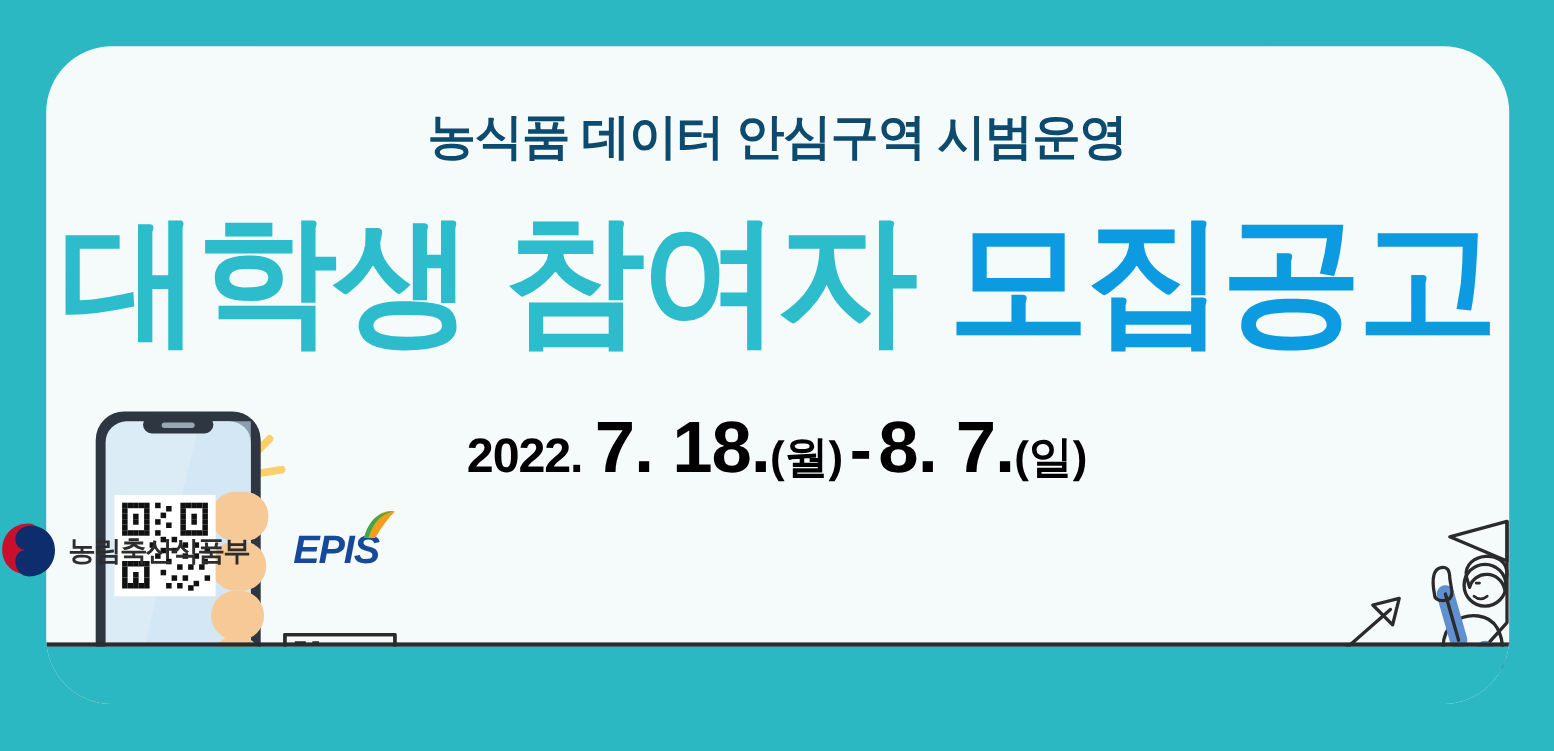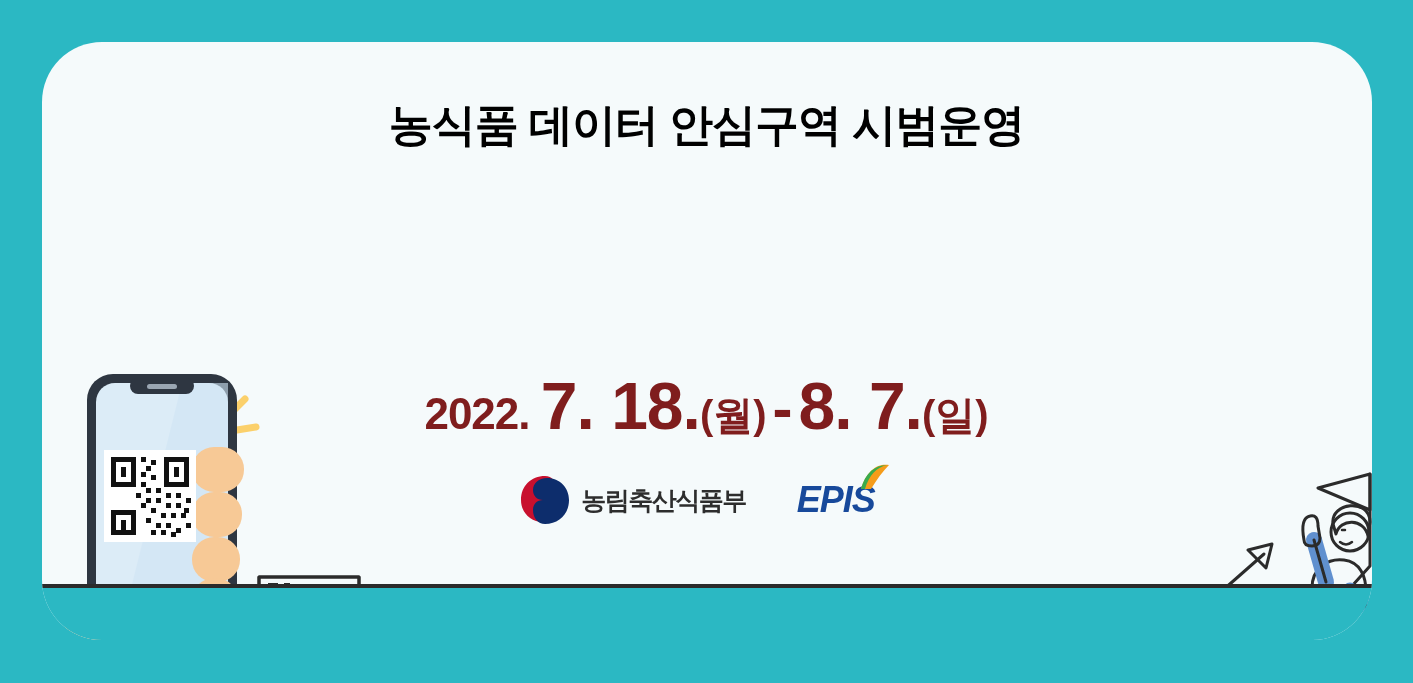--- a/index.html
+++ b/index.html
@@ -44,21 +44,21 @@
     position:absolute;top:368px;left:0;width:1413px;text-align:center;
     color:#3b3838;white-space:nowrap;font-weight:bold;
   }
   #dateline .yr{font-size:44px;letter-spacing:-1px;}
   #dateline .big{font-size:66px;letter-spacing:-1px;}
   #dateline .dow{font-size:40px;}
   #dateline .dash{font-size:60px;padding:0 6px;}
   
   #logorow{
     position:absolute;top:474px;left:0;width:1394px;
-    display:flex;justify-content:center;align-items:center;gap:51px;
+    display:flex;align-items:center;gap:40px;
   }
   .logo-unit{display:flex;align-items:center;gap:10px;}
   .logo-label{font-size:25px;font-weight:bold;color:#2d2d2d;letter-spacing:-1.5px;white-space:nowrap;}
   .epis-word{
     font-size:36px;font-weight:bold;font-style:italic;color:#17499b;
     letter-spacing:-1px;position:relative;
   }
   
   .art{position:absolute;}
   .ln{stroke:#2b2b2b;stroke-width:3;fill:none;stroke-linecap:round;stroke-linejoin:round;}
@@ -400,24 +400,27 @@
       <rect x="42" y="20" width="15" height="52" fill="#fbd06b" class="ln"></rect>
       <rect x="61" y="4" width="15" height="68" fill="#5b7fbd" class="ln"></rect>
       <line x1="0" y1="72" x2="82" y2="72" class="ln"></line>
     </svg>
 
     <div id="ground-line"></div>
     <div id="ground-band" style="background: rgb(43, 184, 195);"></div>
 
   </div>
 
-  <div id="subtitle" style="color: #000000;">농식품 데이터 안심구역 시범운영</div>
-
-
-  <div id="dateline" style="color: #7f1d1d;">
+  <div id="subtitle" style="color: #0c4a6e;">농식품 데이터 안심구역 시범운영</div>
+
+  <div id="maintitle">
+    <span class="t1" style="color: rgb(45, 188, 203);">대학생 참여자</span><span class="t1" style="color: rgb(45, 188, 203);">&nbsp;</span><span class="t2" style="color: rgb(12, 155, 224);">모집공고</span>
+  </div>
+
+  <div id="dateline" style="color: #000000;">
     <span class="yr">2022.</span><span class="yr">&nbsp;</span><span class="big">7.</span><span class="big">&nbsp;</span><span class="big">18.</span><span class="dow">(월)</span><span class="dash">-</span><span class="big">8.</span><span class="big">&nbsp;</span><span class="big">7.</span><span class="dow">(일)</span>
   </div>
 
   <div id="logorow">
 
     <div class="logo-unit">
       <svg width="52" height="52" viewBox="0 0 52 52">
         <path d="M26 2 C12 2 2 12 2 26 C2 38 11 48 24 48 C32 48 38 43 38 36 C38 30 34 26 28 26 C23 26 20 29 20 33 C20 30 23 26 28 26 C34 26 38 22 38 16 C38 8 33 2 26 2 Z" fill="#c8102e"></path>
         <path d="M26 50 C40 50 50 40 50 26 C50 14 41 4 28 4 C20 4 14 9 14 16 C14 22 18 26 24 26 C29 26 32 23 32 19 C32 22 29 26 24 26 C18 26 14 30 14 36 C14 44 19 50 26 50 Z" fill="#0d2d6c"></path>
       </svg>

